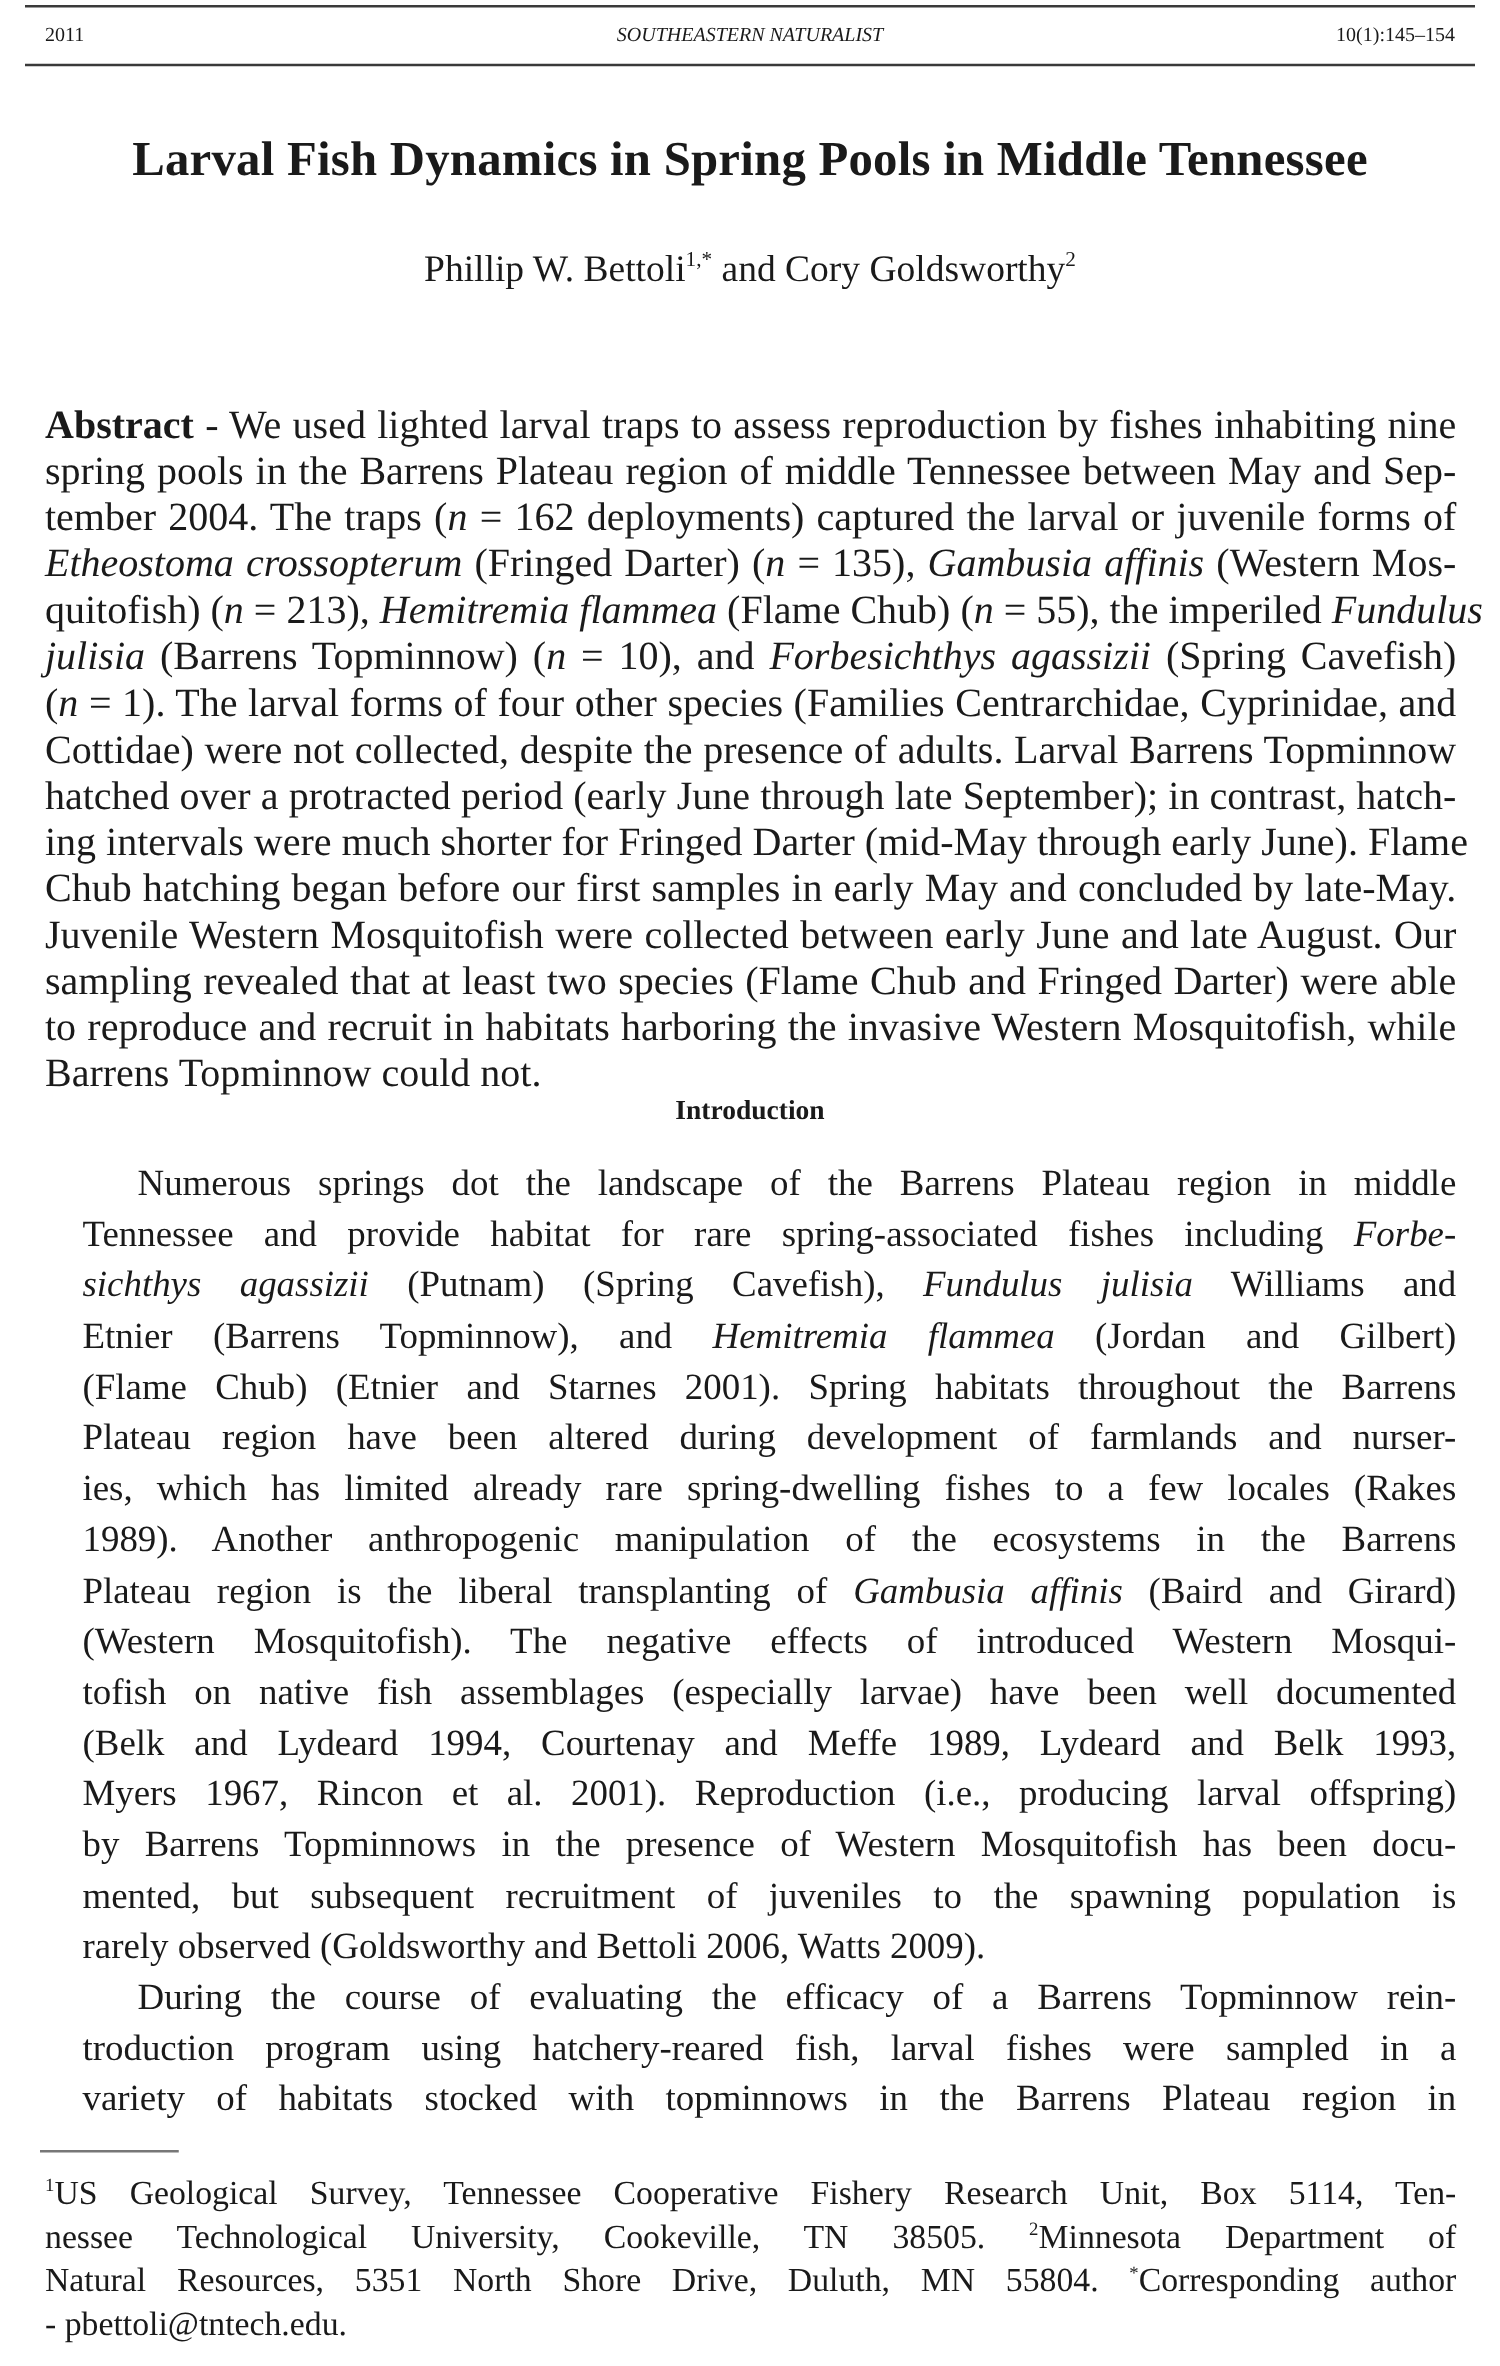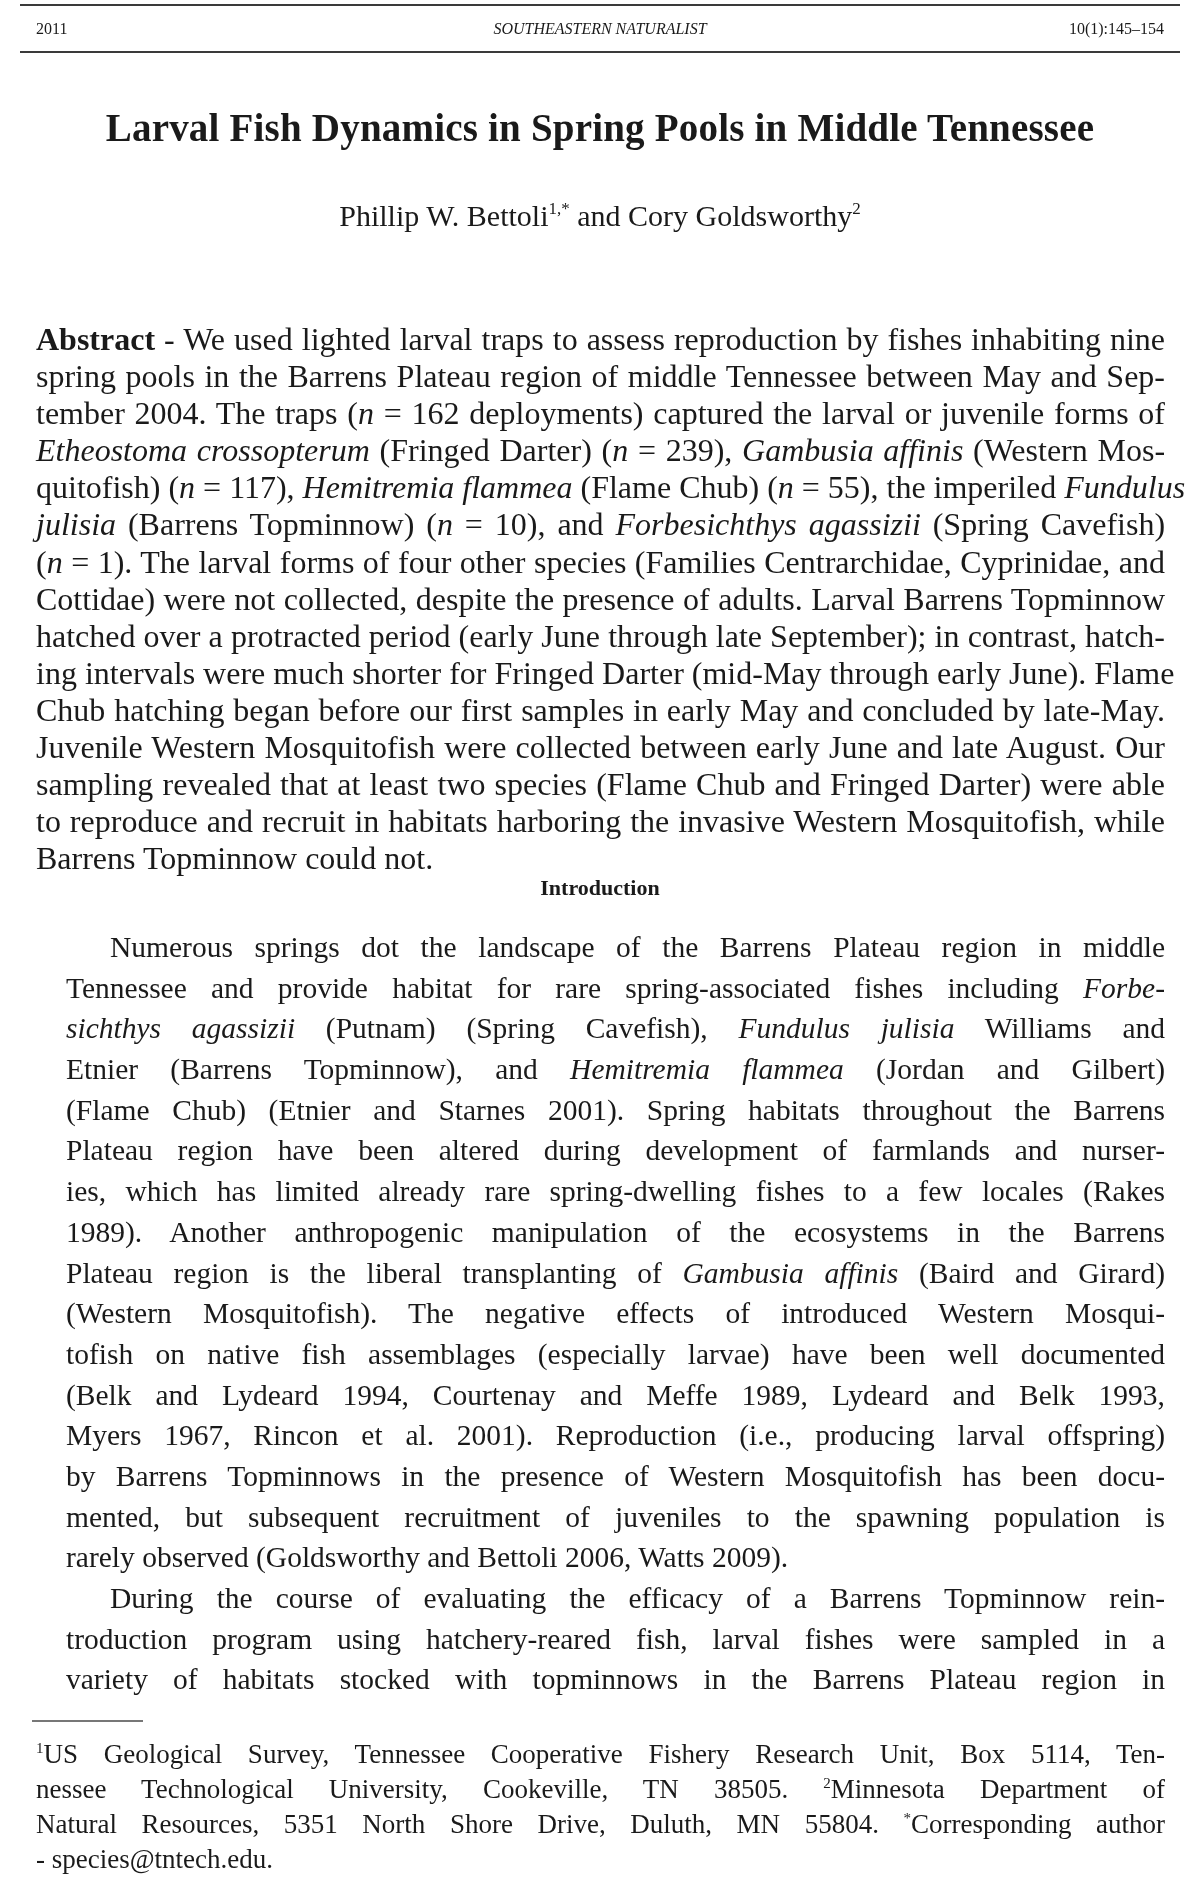--- a/index.html
+++ b/index.html
@@ -70,22 +70,22 @@
 <h1 class="title" style="margin:0">Larval Fish Dynamics in Spring Pools in Middle Tennessee</h1>
 
 <div class="authors">
   <span>Phillip W. Bettoli</span><sup>1,*</sup><span> and </span><span>Cory Goldsworthy</span><sup>2</sup>
 </div>
 
 <div class="block" id="abstract">
     <span class="line"><b class="abs-label">Abstract</b><span> - We used lighted larval traps to assess reproduction by fishes inhabiting nine</span></span>
     <span class="line"><span>spring pools in the Barrens Plateau region of middle Tennessee between May and Sep-</span></span>
     <span class="line"><span>tember 2004. The traps (</span><i>n</i><span> = 162 deployments) captured the larval or juvenile forms of</span></span>
-    <span class="line"><i>Etheostoma crossopterum</i><span> (Fringed Darter) (</span><i>n</i><span> = 239), </span><i>Gambusia affinis</i><span> (Western Mos-</span></span>
-    <span class="line"><span>quitofish) (</span><i>n</i><span> = 117), </span><i>Hemitremia flammea</i><span> (Flame Chub) (</span><i>n</i><span> = 55), the imperiled </span><i>Fundulus</i></span>
+    <span class="line"><i>Etheostoma crossopterum</i><span> (Fringed Darter) (</span><i>n</i><span> = 135), </span><i>Gambusia affinis</i><span> (Western Mos-</span></span>
+    <span class="line"><span>quitofish) (</span><i>n</i><span> = 213), </span><i>Hemitremia flammea</i><span> (Flame Chub) (</span><i>n</i><span> = 55), the imperiled </span><i>Fundulus</i></span>
     <span class="line"><i>julisia</i><span> (Barrens Topminnow) (</span><i>n</i><span> = 10), and </span><i>Forbesichthys agassizii</i><span> (Spring Cavefish)</span></span>
     <span class="line"><span>(</span><i>n</i><span> = 1). The larval forms of four other species (Families Centrarchidae, Cyprinidae, and</span></span>
     <span class="line"><span>Cottidae) were not collected, despite the presence of adults. Larval Barrens Topminnow</span></span>
     <span class="line"><span>hatched over a protracted period (early June through late September); in contrast, hatch-</span></span>
     <span class="line"><span>ing intervals were much shorter for Fringed Darter (mid-May through early June). Flame</span></span>
     <span class="line"><span>Chub hatching began before our first samples in early May and concluded by late-May.</span></span>
     <span class="line"><span>Juvenile Western Mosquitofish were collected between early June and late August. Our</span></span>
     <span class="line"><span>sampling revealed that at least two species (Flame Chub and Fringed Darter) were able</span></span>
     <span class="line"><span>to reproduce and recruit in habitats harboring the invasive Western Mosquitofish, while</span></span>
     <span class="line last"><span>Barrens Topminnow could not.</span></span>
@@ -113,14 +113,14 @@
     <span class="line indent"><span>During the course of evaluating the efficacy of a Barrens Topminnow rein-</span></span>
     <span class="line"><span>troduction program using hatchery-reared fish, larval fishes were sampled in a</span></span>
     <span class="line"><span>variety of habitats stocked with topminnows in the Barrens Plateau region in</span></span>
   </div>
 
 <div class="fn-rule"></div>
 <div class="block" id="footnotes">
     <span class="line"><sup>1</sup><span>US Geological Survey, Tennessee Cooperative Fishery Research Unit, Box 5114, Ten-</span></span>
     <span class="line"><span>nessee Technological University, Cookeville, TN 38505. </span><sup>2</sup><span>Minnesota Department of</span></span>
     <span class="line"><span>Natural Resources, 5351 North Shore Drive, Duluth, MN 55804. </span><sup>*</sup><span>Corresponding author</span></span>
-    <span class="line last"><span>- </span><span>species@tntech.edu</span><span>.</span></span>
+    <span class="line last"><span>- </span><span>pbettoli@tntech.edu</span><span>.</span></span>
   </div>
 
 </body></html>

